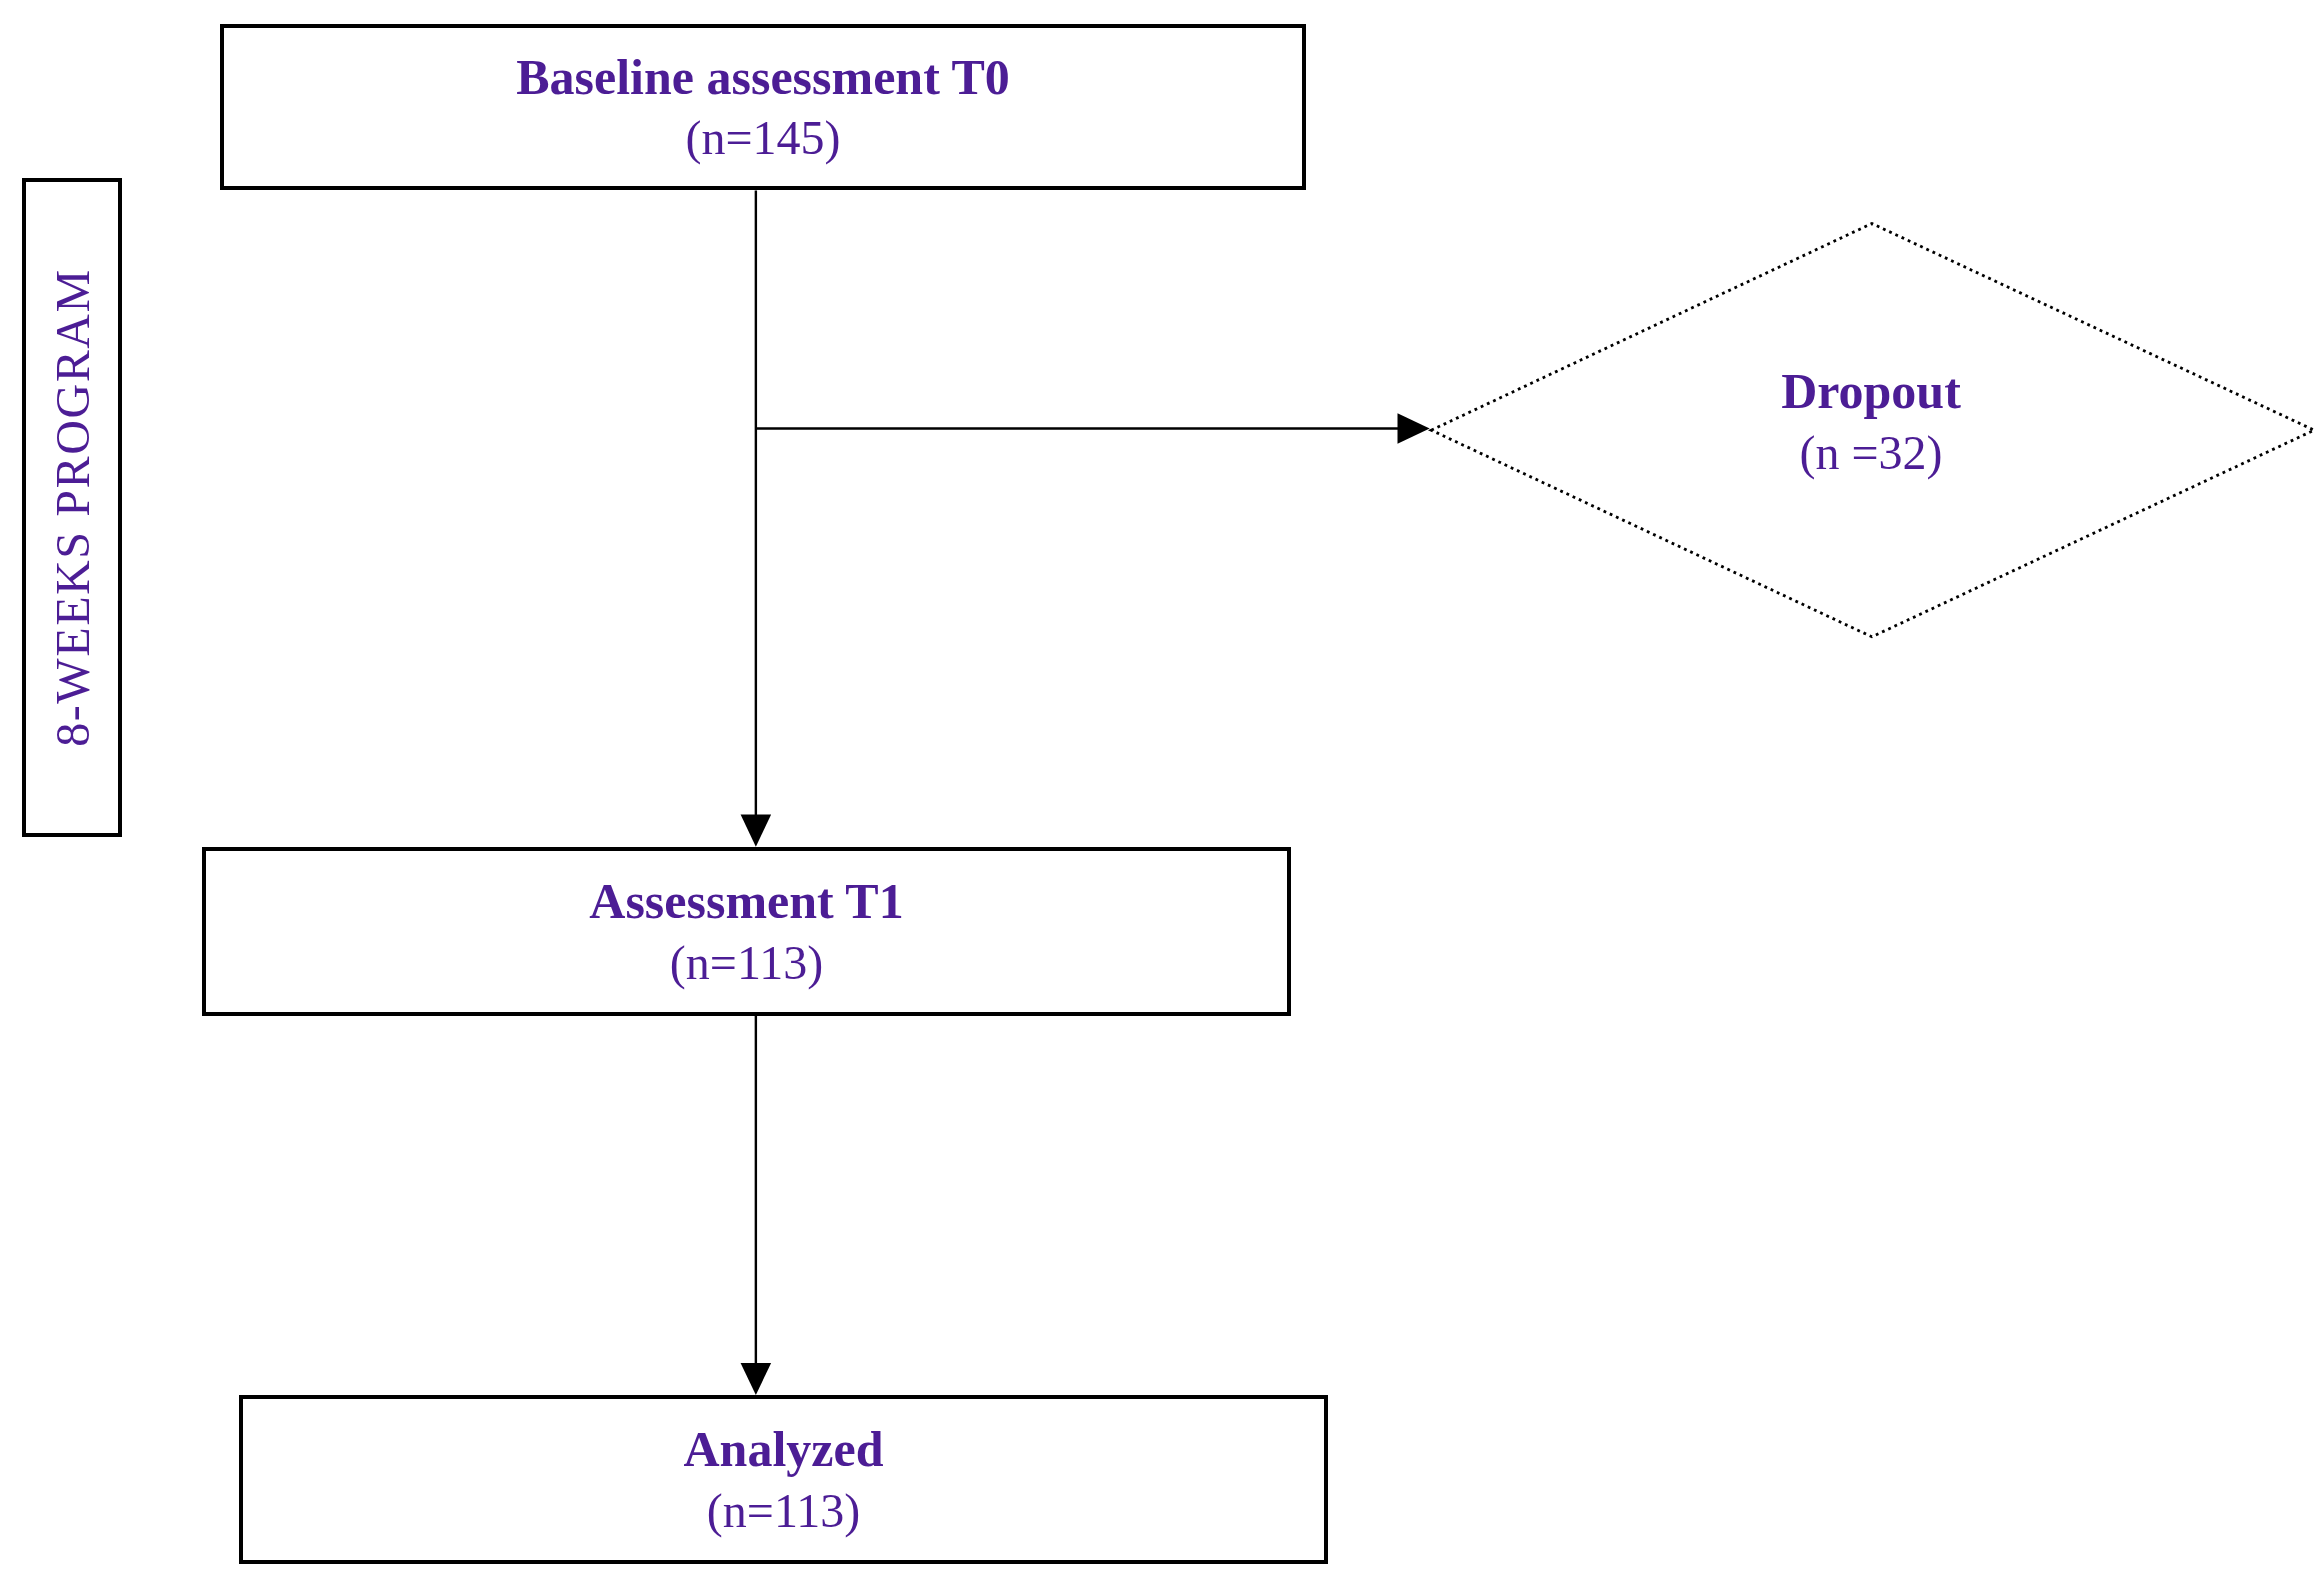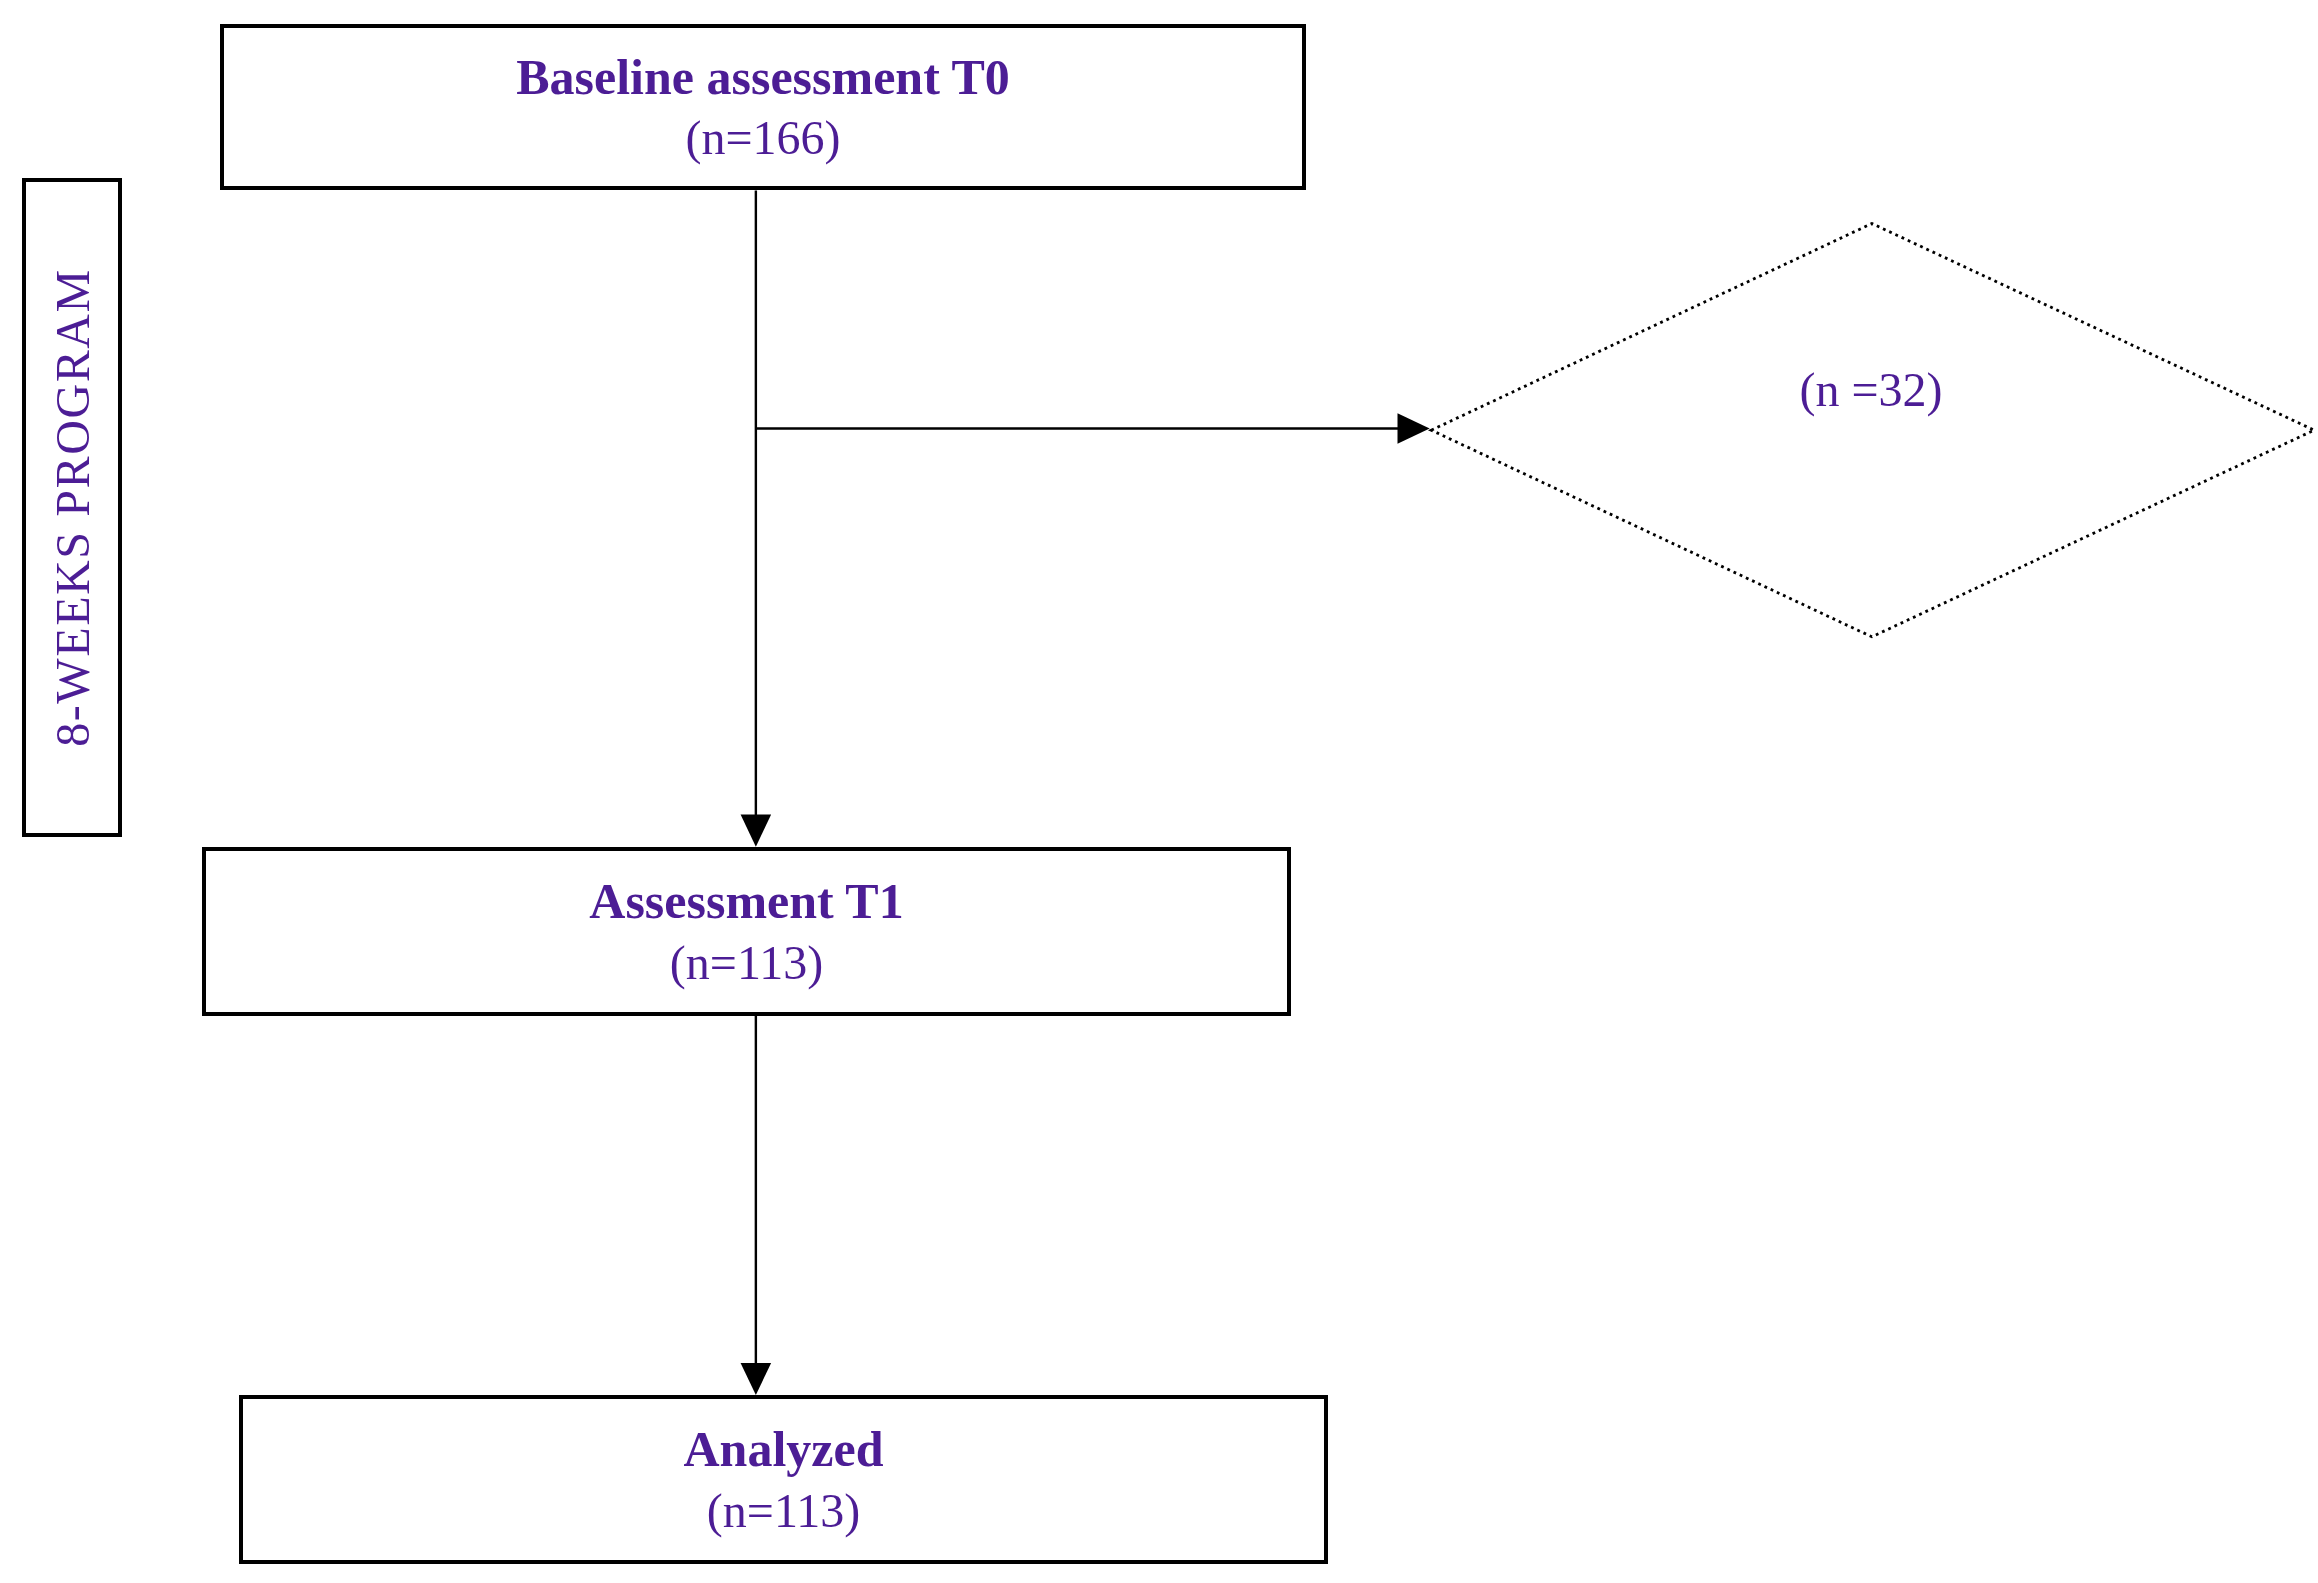--- a/index.html
+++ b/index.html
@@ -95,35 +95,36 @@
     <polygon points="1778,533 1738,514 1738,552" fill="#000000"></polygon>
 
     <line x1="940" y1="1263" x2="940" y2="1698" stroke="#000000" stroke-width="3"></line>
     <polygon points="940,1735 921,1695 959,1695" fill="#000000"></polygon>
 
     <polygon points="1780,535 2328,278 2878,535 2328,792" fill="#ffffff" stroke="#000000" stroke-width="3.5" stroke-dasharray="3.5 5"></polygon>
   </svg>
 
   <div class="flow-box box-baseline">
     <span class="box-title">Baseline assessment T0</span>
-    <span class="box-subtitle">(n=166)</span>
+    <span class="box-subtitle">(n=145)</span>
   </div>
 
   <div class="flow-box box-t1">
     <span class="box-title">Assessment T1</span>
     <span class="box-subtitle">(n=113)</span>
   </div>
 
   <div class="flow-box box-analyzed">
     <span class="box-title">Analyzed</span>
     <span class="box-subtitle">(n=113)</span>
   </div>
 
   <div class="side-label-box">
     <span class="vertical-text">8-WEEKS PROGRAM</span>
   </div>
 
   <div class="diamond-label">
+    <span class="box-title">Dropout</span>
     <span class="box-subtitle">(n =32)</span>
   </div>
 
 </div>
 
 
 </body></html>

